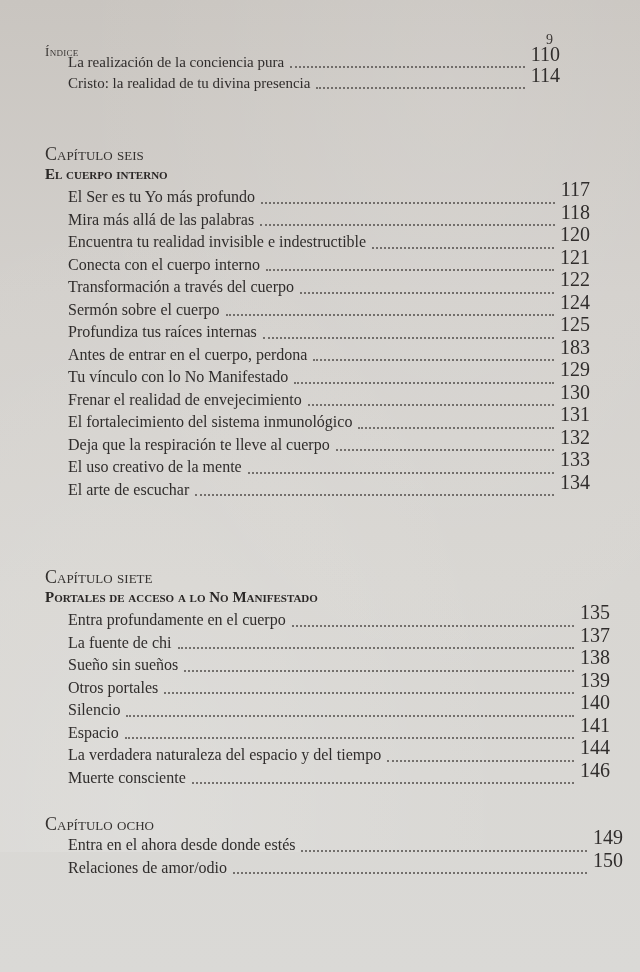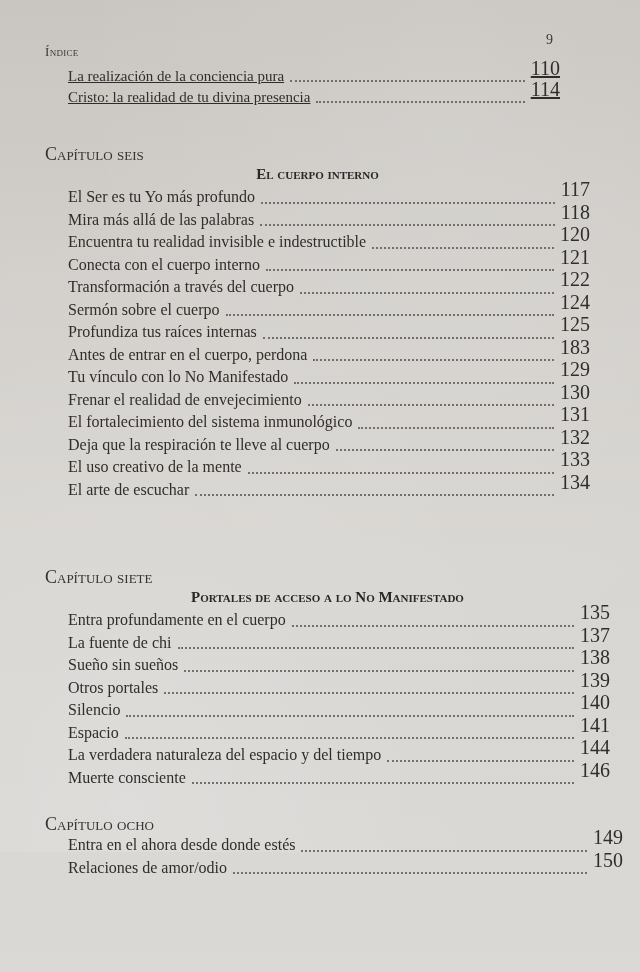--- a/index.html
+++ b/index.html
@@ -48,21 +48,20 @@
       font-variant: small-caps;
       color: #353230;
       line-height: 20px;
     }
     .chapter-title {
       font-size: 15px;
       font-weight: bold;
       font-variant: small-caps;
       color: #2a2726;
       line-height: 20px;
-      text-align: center;
     }
     .toc-entry {
       display: flex;
       align-items: flex-end;
       position: relative;
       padding-left: 23px;
       font-size: 16px;
       line-height: 22.5px;
       height: 22.5px;
       color: #302d2c;
@@ -79,21 +78,21 @@
       opacity: 0.8;
     }
     .toc-entry .page {
       position: static;
       width: auto; height: auto;
       background: none;
       flex: 0 0 auto;
       font-size: 20px;
       transform: translateY(-8px);
     }
-    .s-top { top: 66px; width: 515px; text-decoration: underline; }
+    .s-top { top: 52px; width: 515px; }
     .s-top .toc-entry { font-size: 15px; line-height: 21px; height: 21px; }
     .s-seis { top: 144px; width: 545px; }
     .s-siete { top: 567px; width: 565px; }
     .s-ocho { top: 814px; width: 578px; }
     .gap-title { margin-bottom: 2px; }
   </style>
 </head>
 <body>
 
 <div class="page">

